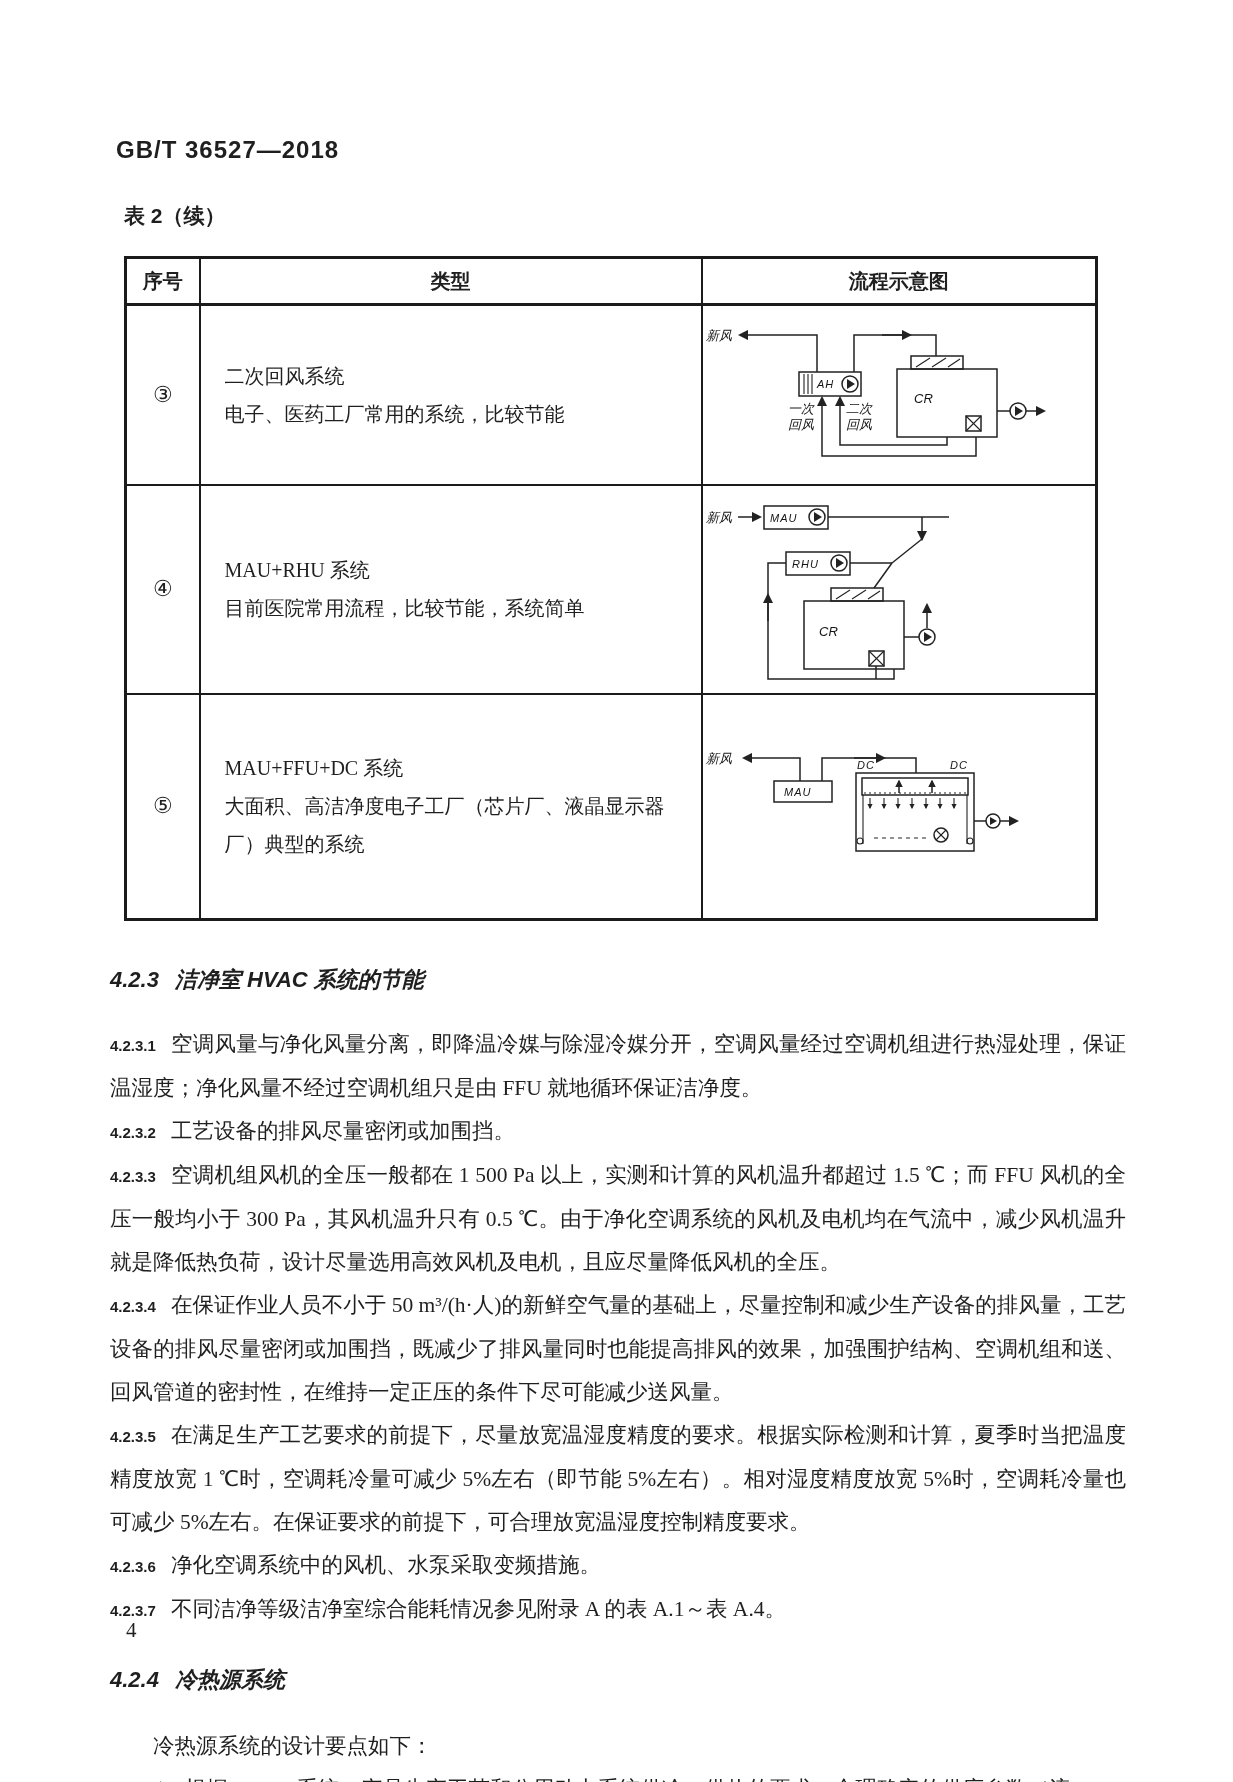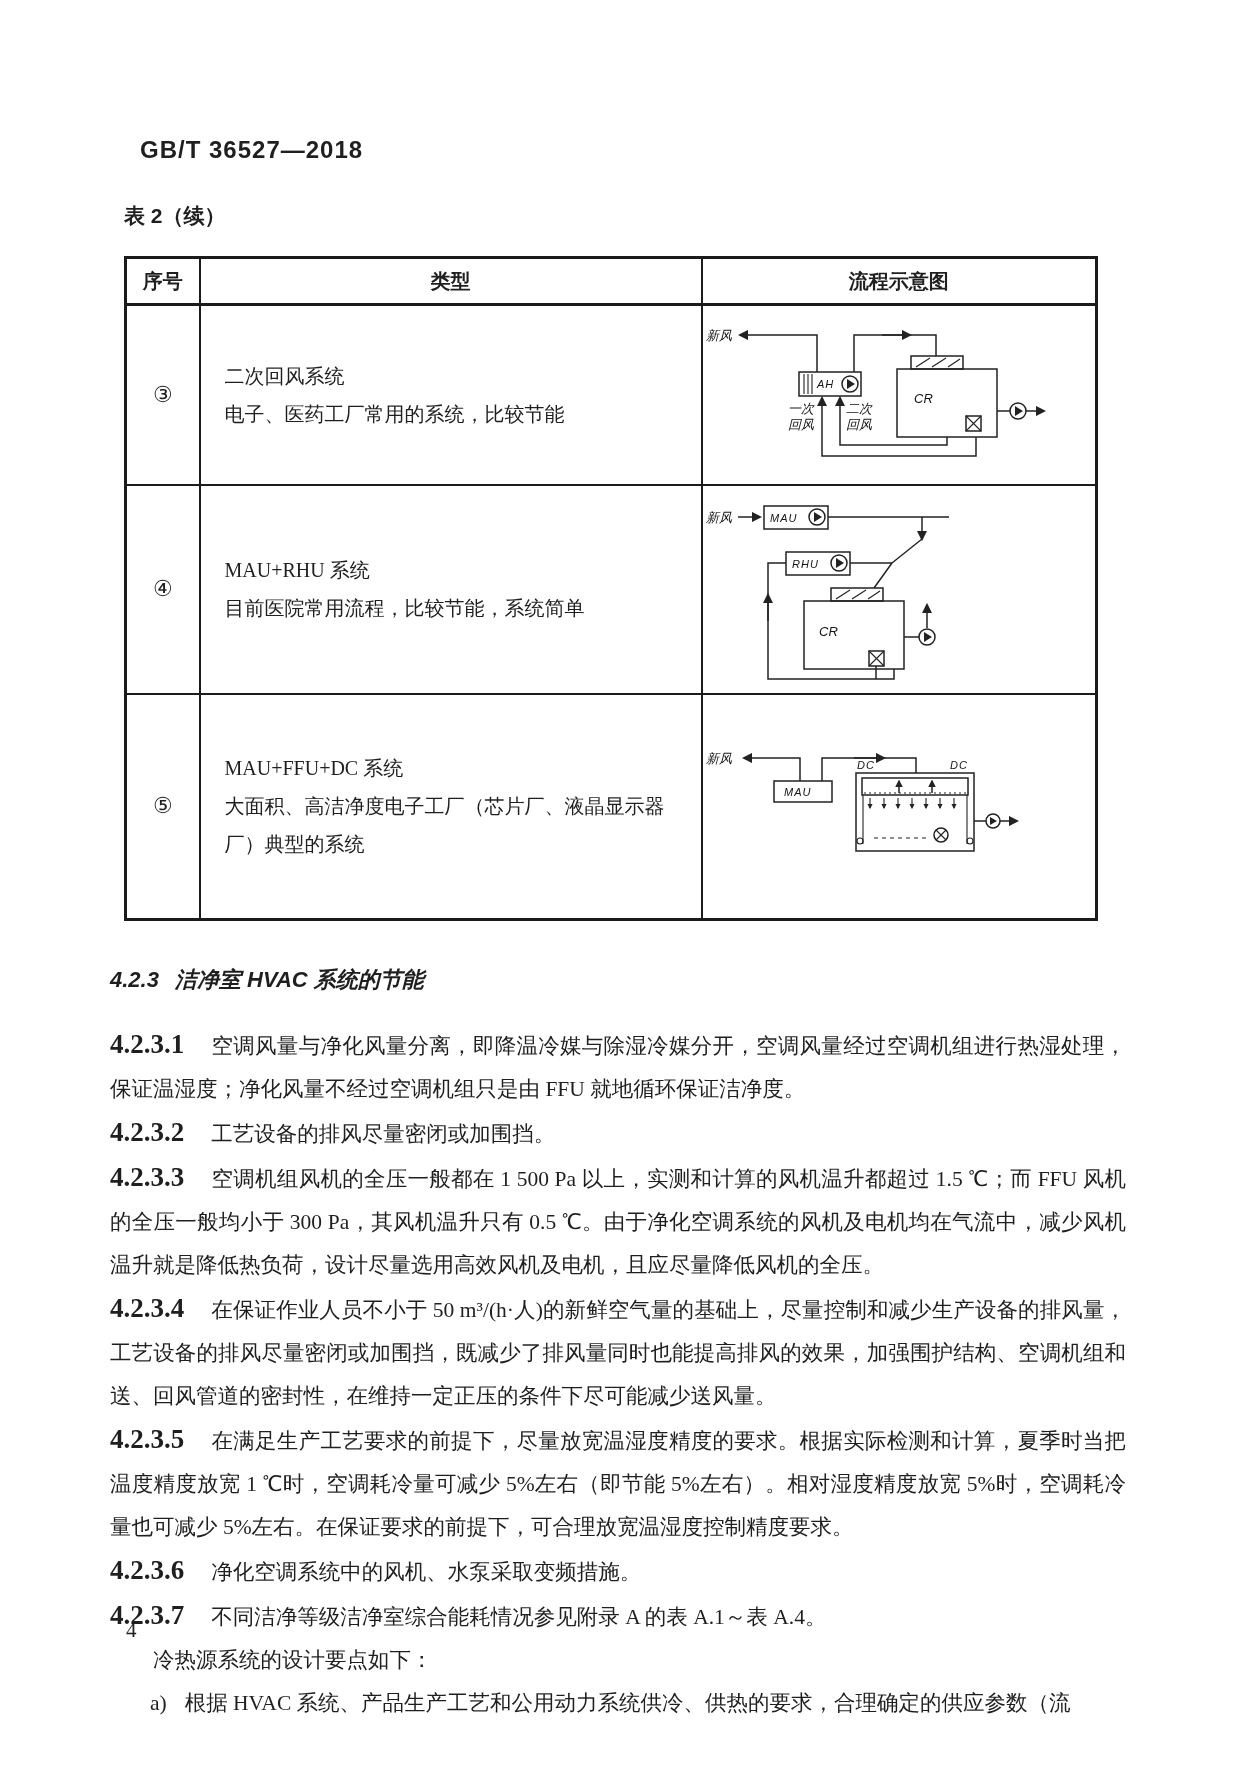--- a/index.html
+++ b/index.html
@@ -2,21 +2,21 @@
 <html><head>
 <meta charset="utf-8">
 <style>
   html,body { margin:0; padding:0; }
   body {
     width:1233px; height:1782px; position:relative;
     background:#ffffff; color:#1f1f1f;
     font-family:"Liberation Serif", serif;
   }
   .doc-code {
-    position:absolute; left:140px; top:136px;
+    position:absolute; left:116px; top:136px;
     font-family:"Liberation Sans", sans-serif;
     font-size:24px; font-weight:bold; letter-spacing:1px;
   }
   .table-title {
     position:absolute; left:124px; top:202px; width:971px;
     text-align:left; font-weight:bold; font-size:21px;
     font-family:"Liberation Sans", sans-serif;
   }
   table.std {
     position:absolute; left:124px; top:256px;
@@ -45,22 +45,22 @@
     position:absolute; left:110px; top:958px; width:1016px;
     font-size:21.5px; line-height:43px; text-align:justify;
   }
   .sec-h {
     font-family:"Liberation Sans", sans-serif;
     font-size:22px; font-weight:bold; margin:0 0 22px 0; text-align:left;font-style:italic;
   }
   .sec-h .sp { margin-right:16px; }
   .para { margin:0; }
   .pnum {
-    font-family:Liberation Serif, serif;
-    font-weight:bold; margin-right:27px; font-size:27px;
+    font-family:Liberation Sans, sans-serif;
+    font-weight:bold; margin-right:15px; font-size:15px;
   }
   .h424 { margin:26px 0 24px 0; }
   .intro { margin:0; text-indent:2em; }
   .item-a { margin:0; padding-left:40px; }
   .item-label { margin-right:18px; }
   .page-num {
     position:absolute; left:126px; top:1618px; font-size:21px;
   }
 </style>
 </head>
@@ -294,20 +294,23 @@
   <p class="para">
     <b class="pnum">4.2.3.5</b><span>在满足生产工艺要求的前提下，尽量放宽温湿度精度的要求。根据实际检测和计算，夏季时当把温度精度放宽 1 ℃时，空调耗冷量可减少 5%左右（即节能 5%左右）。相对湿度精度放宽 5%时，空调耗冷量也可减少 5%左右。在保证要求的前提下，可合理放宽温湿度控制精度要求。</span>
   </p>
   <p class="para">
     <b class="pnum">4.2.3.6</b><span>净化空调系统中的风机、水泵采取变频措施。</span>
   </p>
   <p class="para">
     <b class="pnum">4.2.3.7</b><span>不同洁净等级洁净室综合能耗情况参见附录 A 的表 A.1～表 A.4。</span>
   </p>
 
+  <h3 class="sec-h h424">
+    <span class="sp">4.2.4</span><span>冷热源系统</span>
+  </h3>
 
   <p class="intro">冷热源系统的设计要点如下：</p>
 
   <p class="item-a">
     <span class="item-label">a)</span><span>根据 HVAC 系统、产品生产工艺和公用动力系统供冷、供热的要求，合理确定的供应参数（流</span>
   </p>
 </div>
 
 <div class="page-num">4</div>
 

